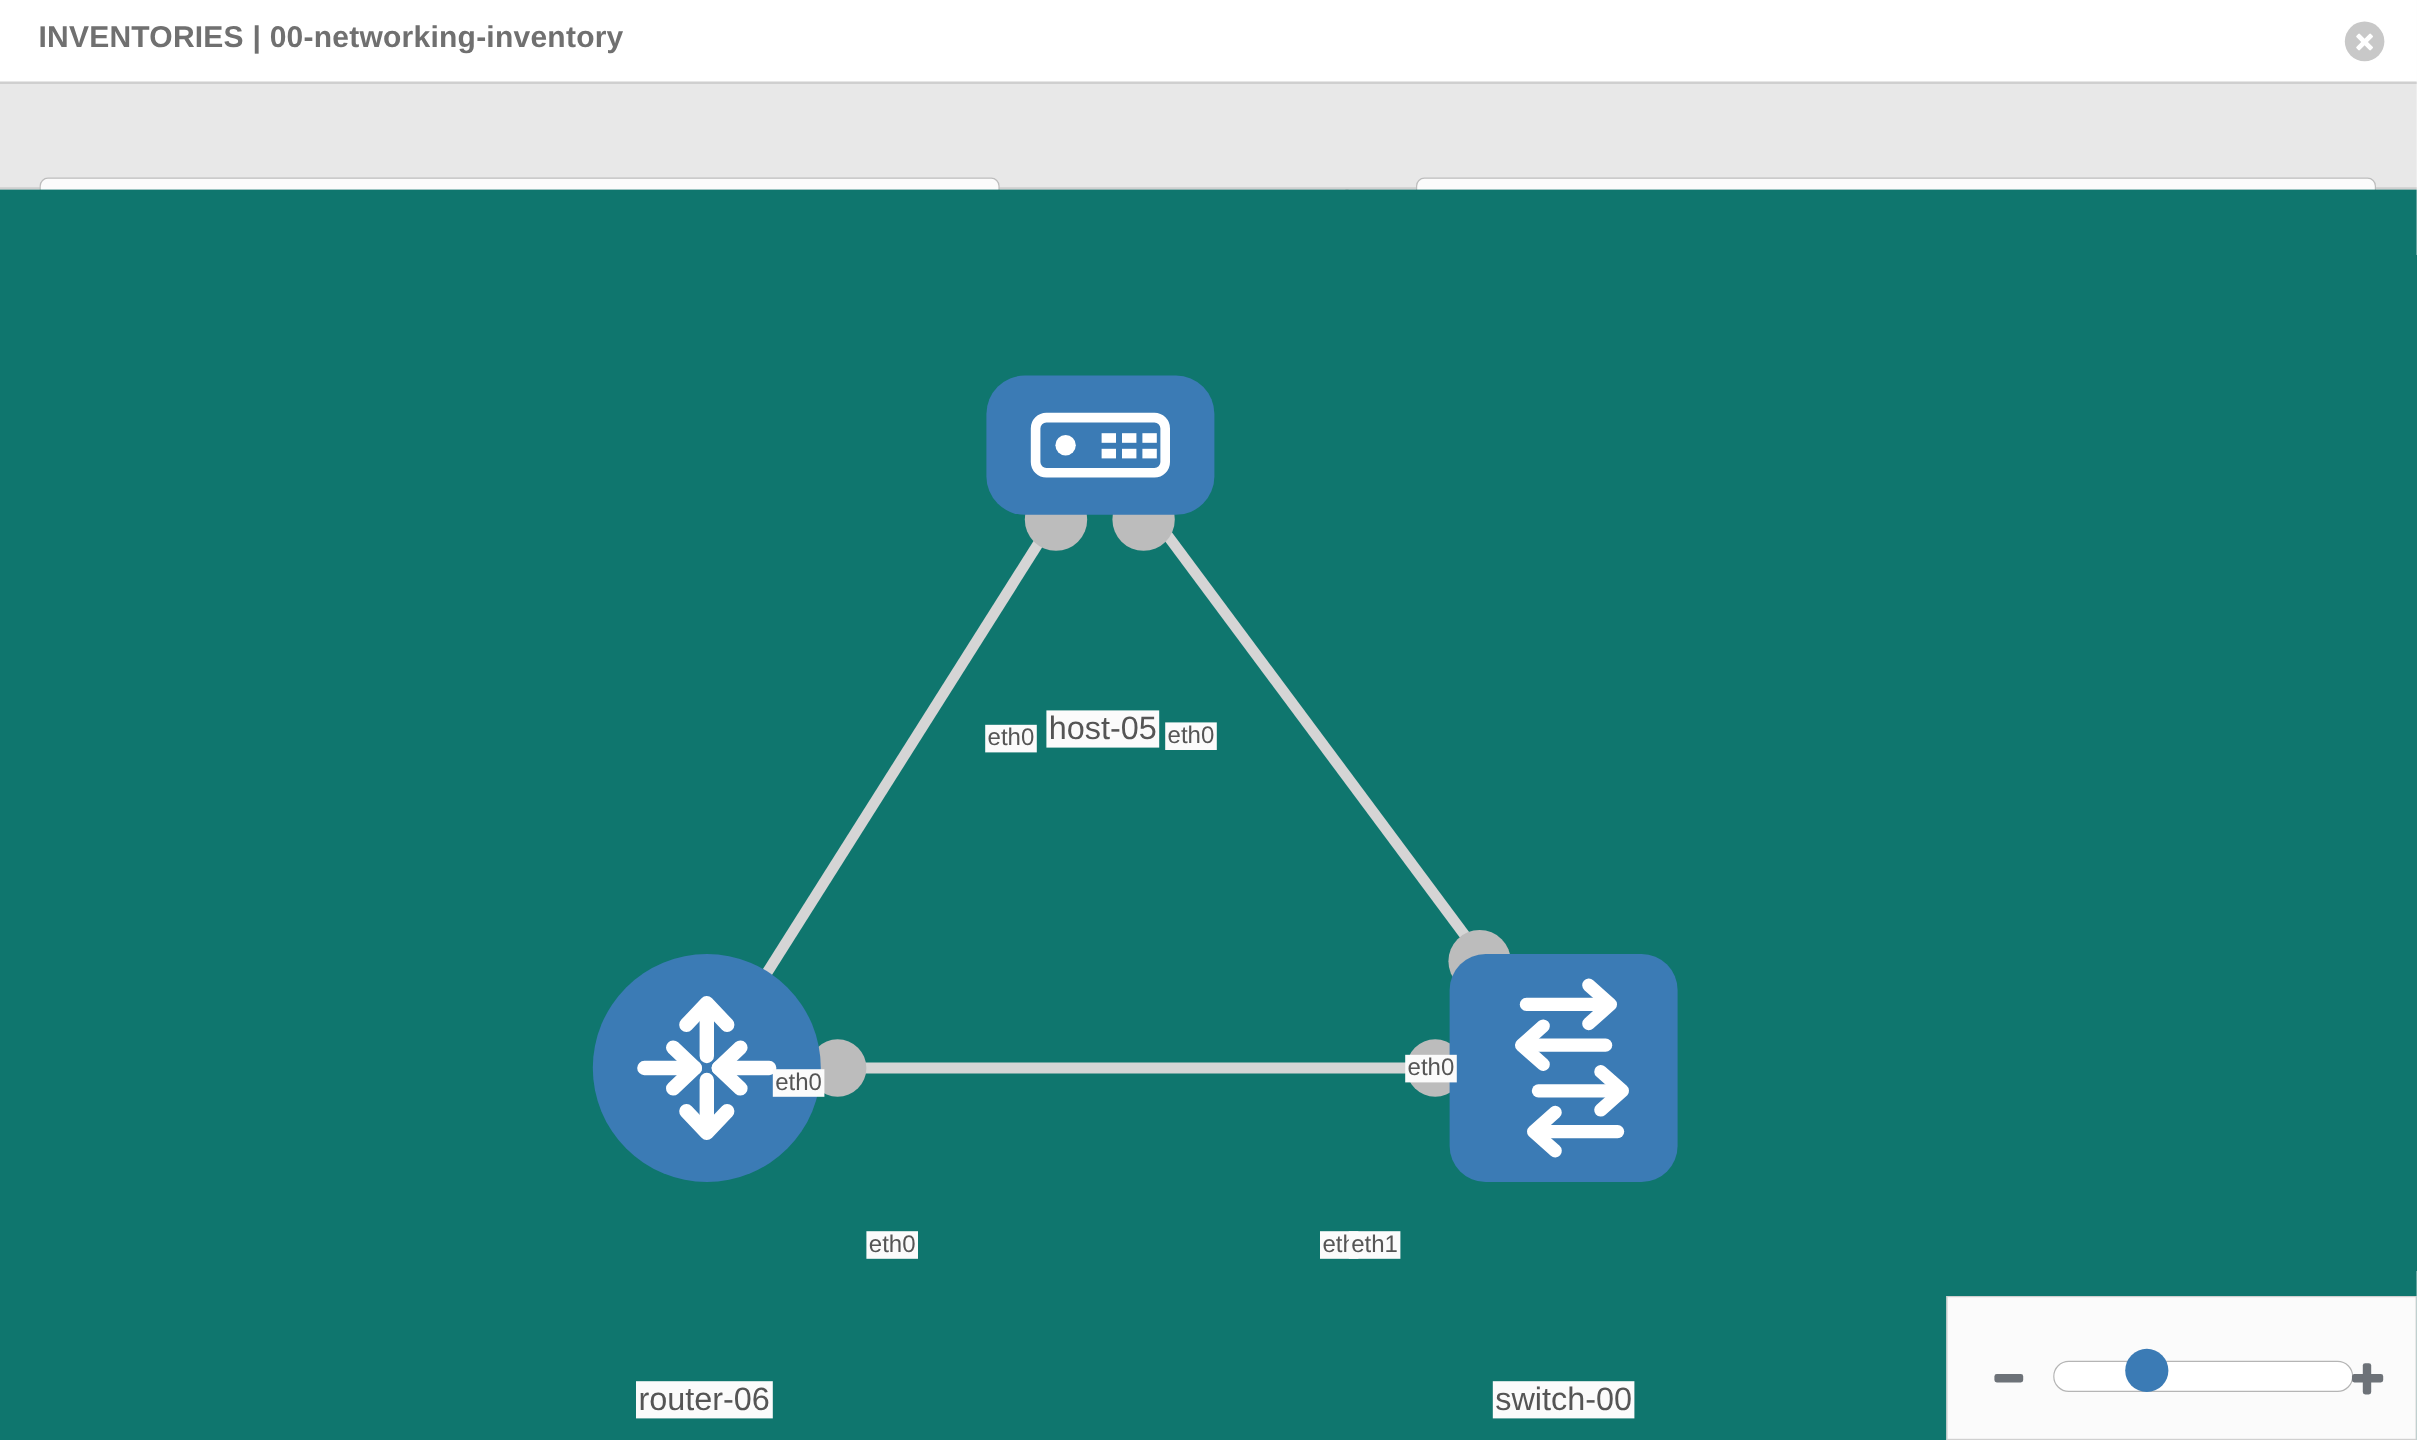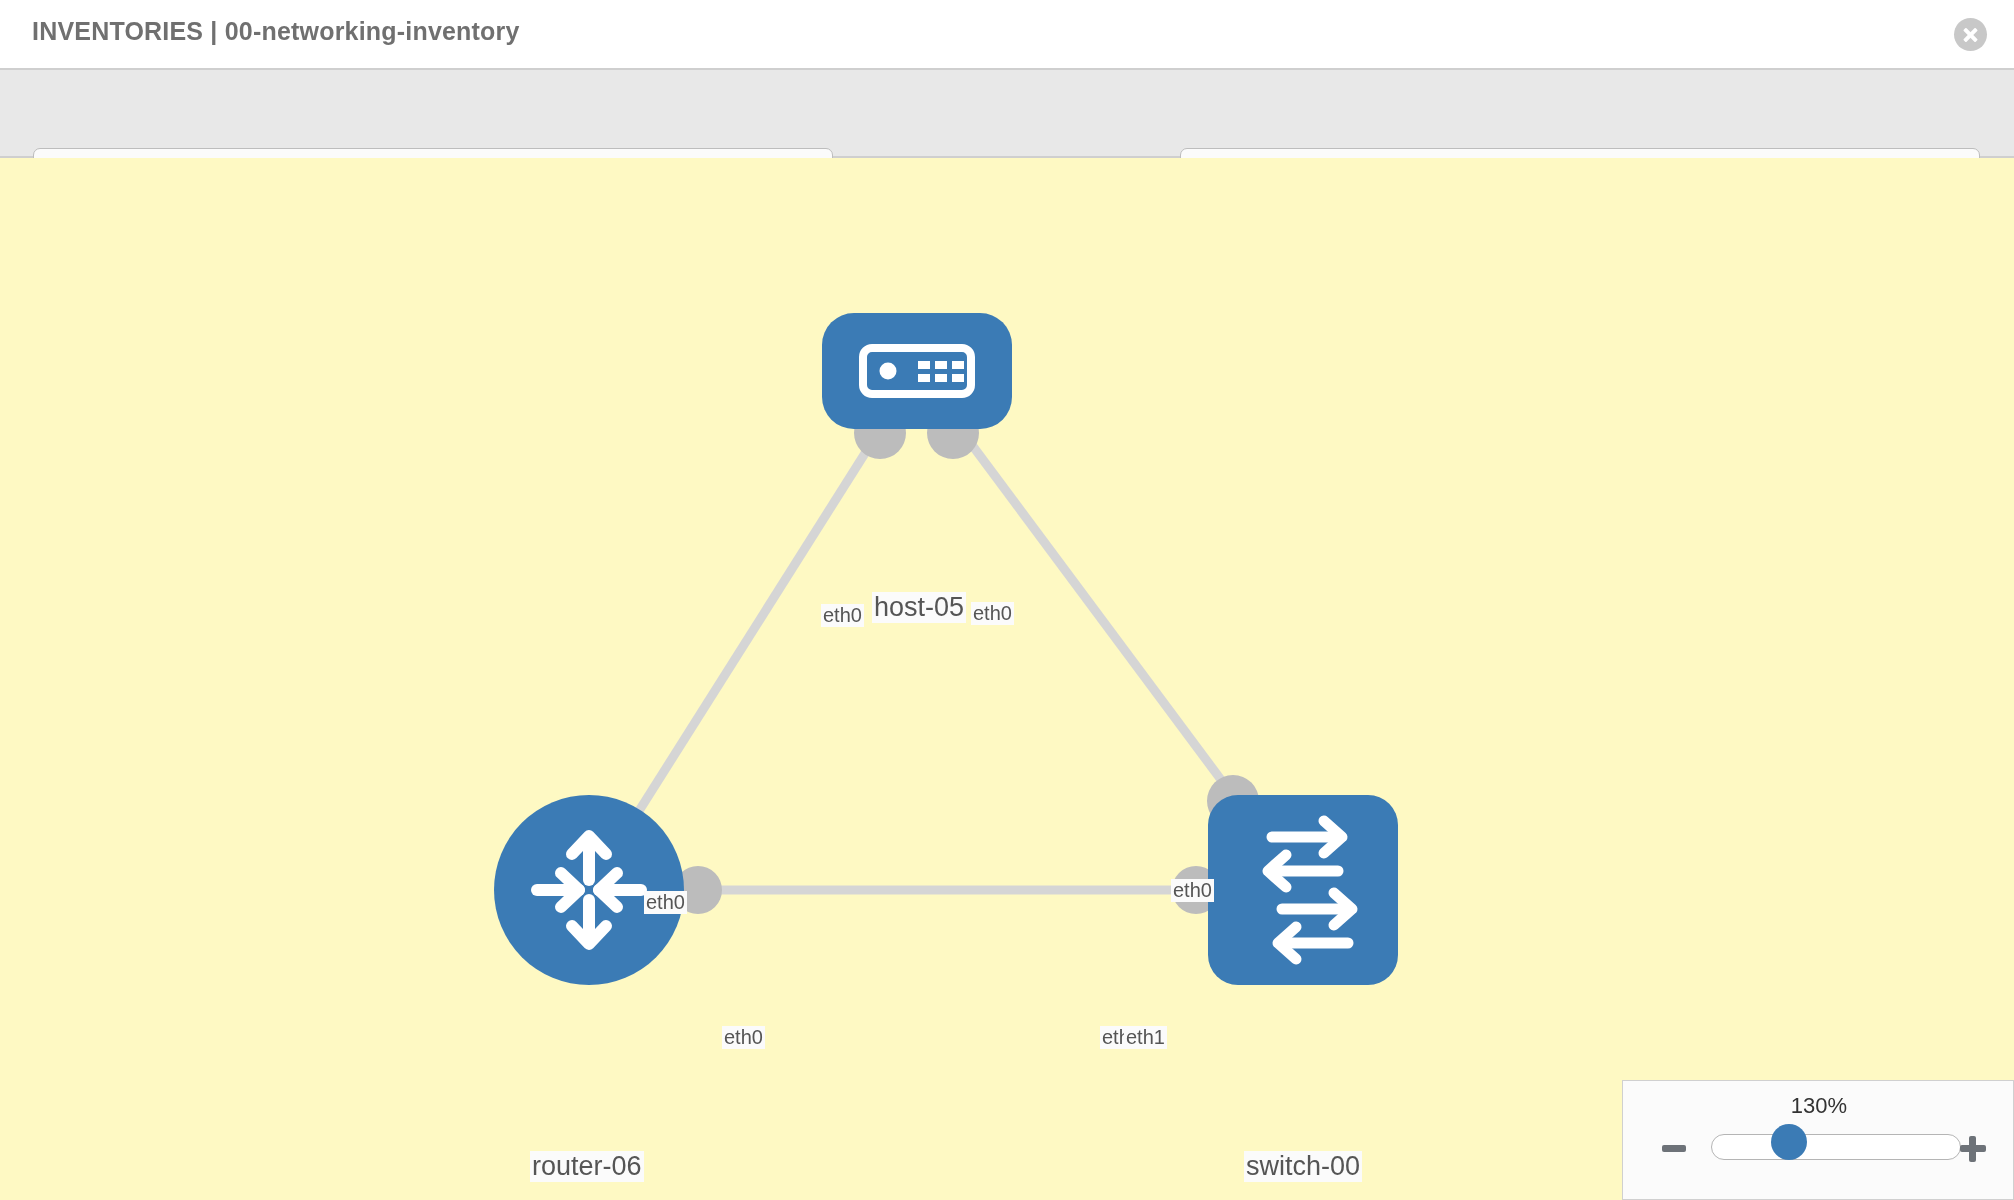--- a/index.html
+++ b/index.html
@@ -93,21 +93,21 @@
     cursor: pointer;
   }
   #wrench-icon { left: 1040px; }
   #key-icon    { left: 1108px; }
 
   
   .canvas {
     position: absolute;
     left: 0; top: 158px;
     width: 2014px; height: 1042px;
-    background: #fef9c3;
+    background: #0f766e;
     overflow: hidden;
   }
   .topology-svg {
     position: absolute; left: 0; top: 0;
     width: 2014px; height: 1042px;
   }
 
   
   .node-label {
     position: absolute;
@@ -297,21 +297,20 @@
     <span class="iface-label" style="left:1171px; top:721px;">eth0</span>
     <span class="iface-label" style="left:722px; top:868px;">eth0</span>
     <span class="iface-label" style="left:1100px; top:868px;">eth</span>
     <span class="iface-label" style="left:1124px; top:868px;">eth1</span>
 
     <span class="node-label" style="left:872px; top:434px;">host-05</span>
     <span class="node-label" style="left:530px; top:993px;">router-06</span>
     <span class="node-label" style="left:1244px; top:993px;">switch-00</span>
 
     <div class="zoom-panel">
-      <div class="zoom-level">130%</div>
       <div class="zoom-minus"></div>
       <div class="zoom-track"></div>
       <div class="zoom-thumb"></div>
       <div class="zoom-plus"></div>
     </div>
 
   </div>
 </div>
 
 </body></html>

